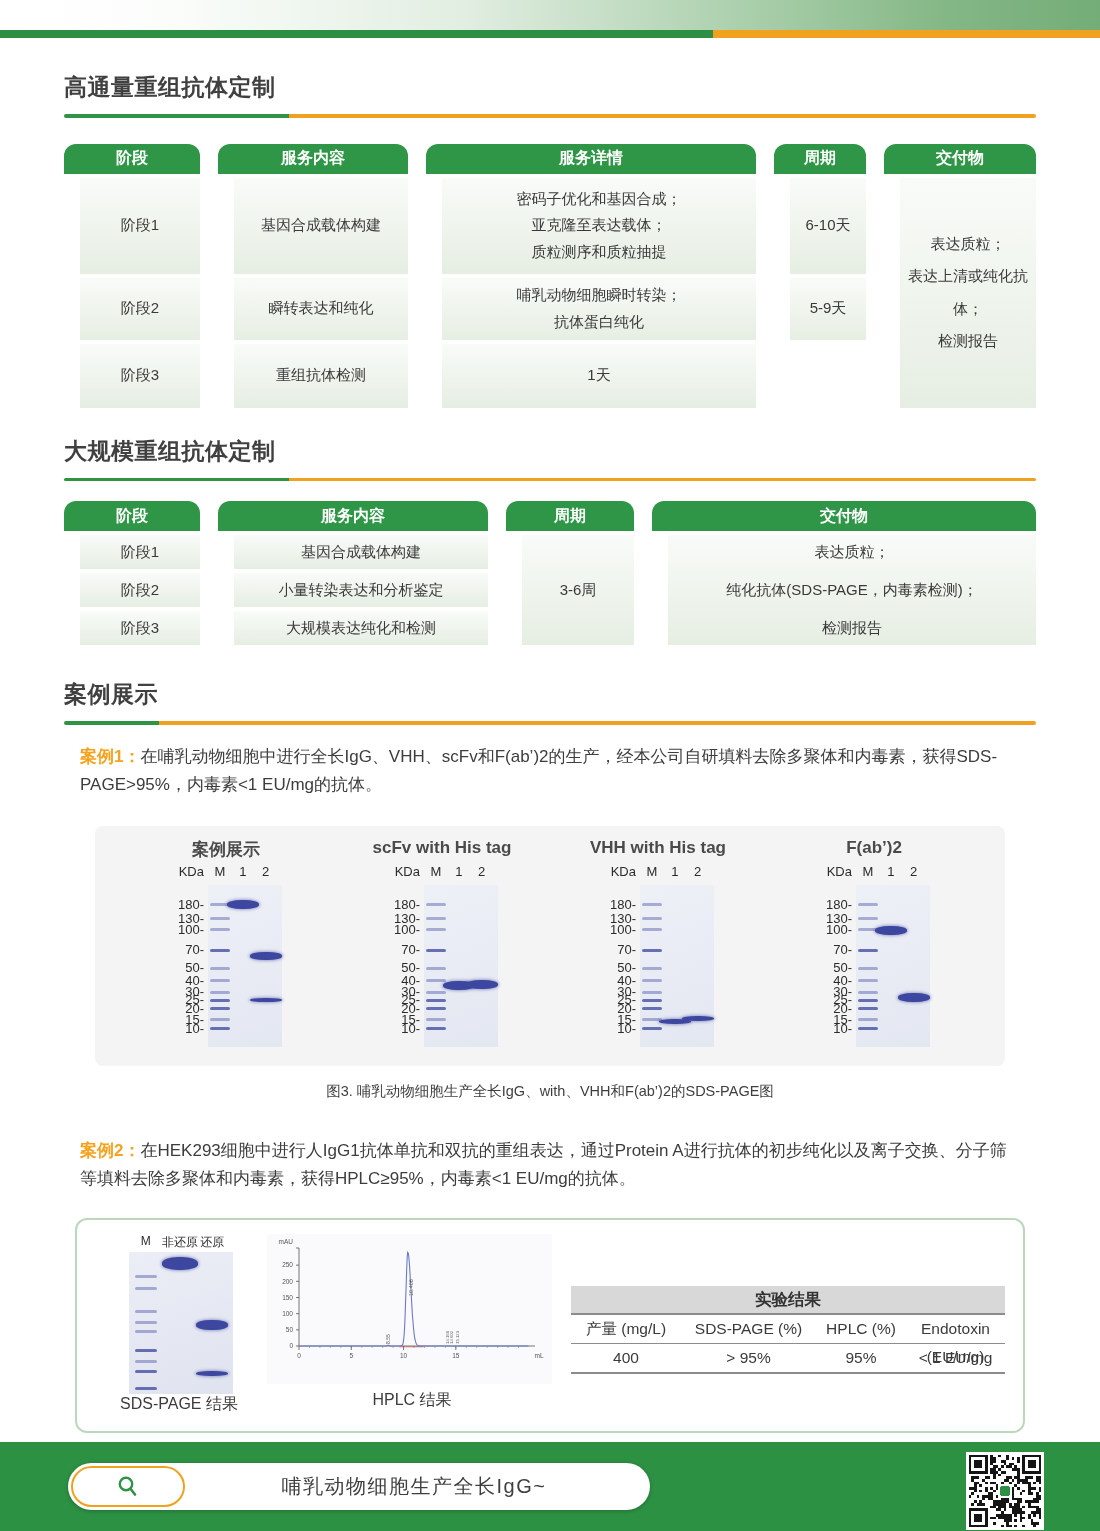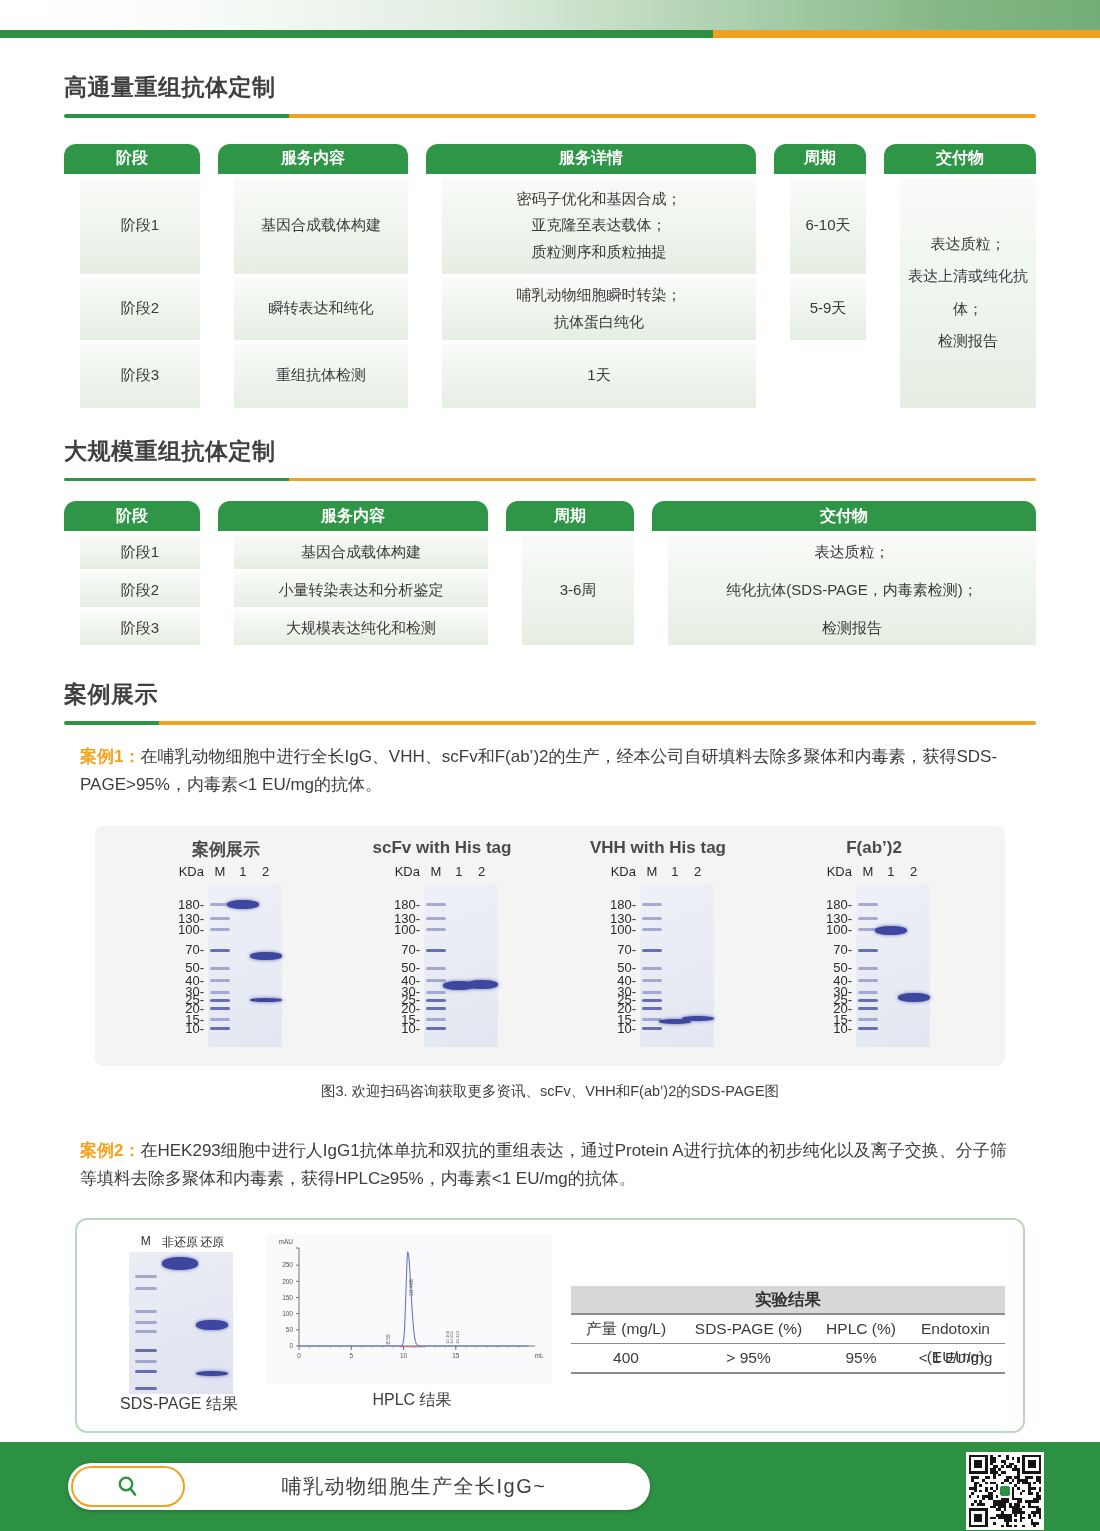--- a/index.html
+++ b/index.html
@@ -301,21 +301,21 @@
                 <div class="marker-band" style="top: 122.43px; left: 1.84px; opacity: 0.85;"></div>
                 <div class="marker-band" style="top: 133.77px; left: 1.84px; opacity: 0.45;"></div>
                 <div class="marker-band" style="top: 142.68px; left: 1.84px; opacity: 0.85;"></div>
                 <div class="sample-band" style="top: 41.67px; height: 9px; left: 18.78px;"></div>
                 <div class="sample-band" style="top: 108.9px; height: 9px; left: 41.72px;"></div>
               </div>
             </div>
           </div>
         </div>
       </div>
-    <div class="fig-cap">图3. 欢迎扫码咨询获取更多资讯、scFv、VHH和F(ab’)2的SDS-PAGE图</div>
+    <div class="fig-cap">图3. 哺乳动物细胞生产全长IgG、with、VHH和F(ab’)2的SDS-PAGE图</div>
 
     <p class="case-p second"><span class="case-label">案例2：</span><span>在HEK293细胞中进行人IgG1抗体单抗和双抗的重组表达，通过Protein A进行抗体的初步纯化以及离子交换、分子筛等填料去除多聚体和内毒素，获得HPLC≥95%，内毒素&lt;1 EU/mg的抗体。</span></p>
 
     <div class="fig4">
       <div class="gel2-block">
         <div id="gel2">
             <div class="gel2-head">
               <span class="gh-lane" style="left: 50.64px;">M</span>
               <span class="gh-lane" style="left: 84.96px;">非还原</span>
               <span class="gh-lane" style="left: 117.2px;">还原</span>

